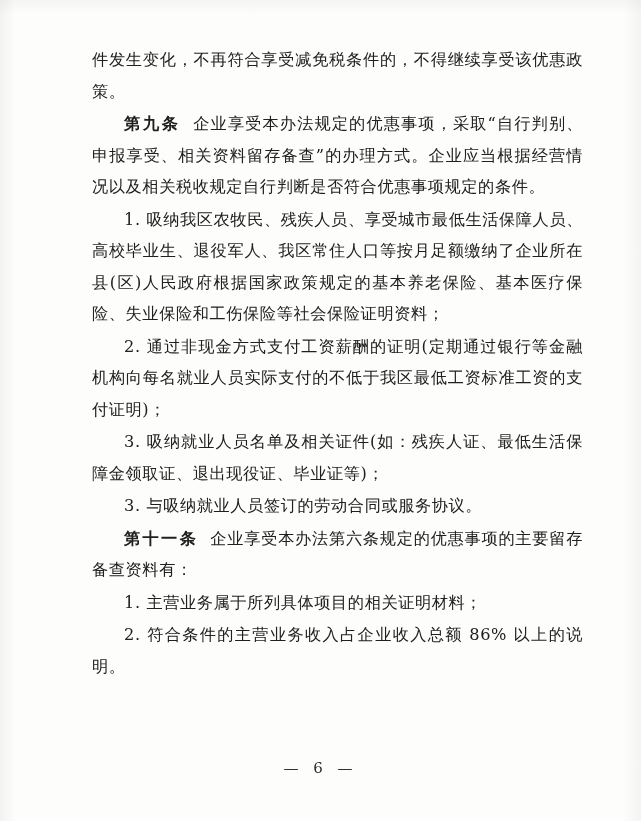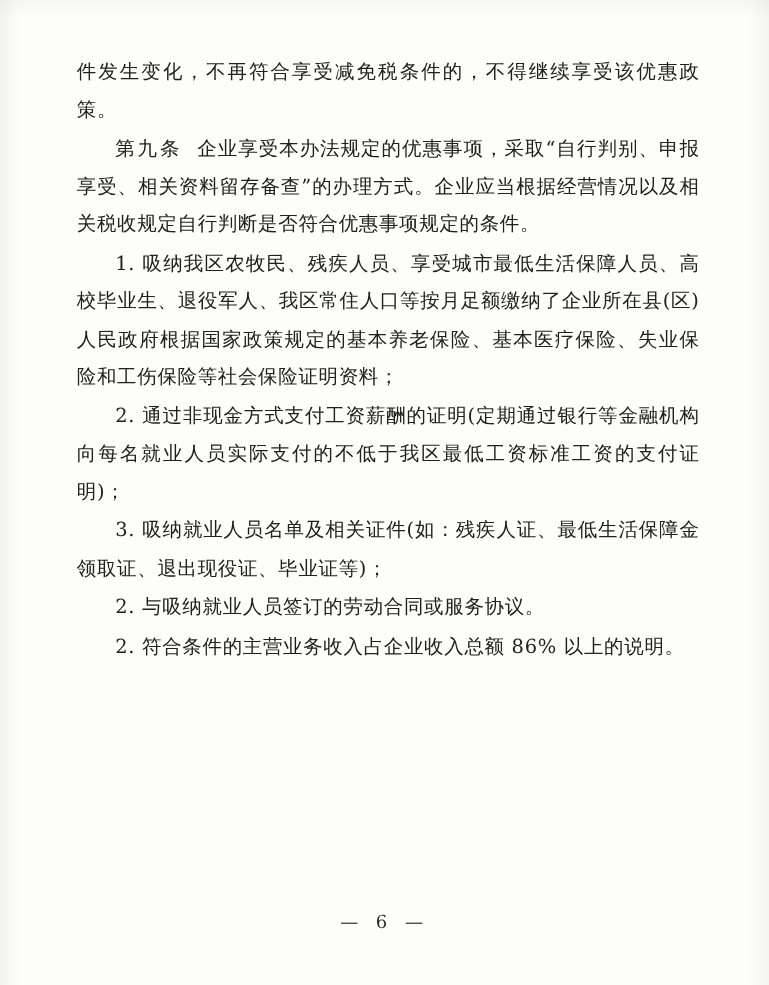--- a/index.html
+++ b/index.html
@@ -29,35 +29,36 @@
     pointer-events: none;
     background:
       linear-gradient(90deg, rgba(0,0,0,0.045) 0px, rgba(0,0,0,0.0) 16px),
       linear-gradient(270deg, rgba(0,0,0,0.035) 0px, rgba(0,0,0,0.0) 18px),
       linear-gradient(180deg, rgba(0,0,0,0.03) 0px, rgba(0,0,0,0.0) 14px);
   }
   .body-text {
     position: relative;
     z-index: 2;
     color: #1d1d1d;
+    margin-left: 28px;
   }
   p {
     margin: 0 0 1px 0;
     font-size: 16.2px;
     line-height: 31.5px;
     letter-spacing: 0.6px;
     text-align: justify;
     text-justify: inter-character;
     color: #202020;
   }
   p.indent {
     text-indent: 32px;
   }
   .art-label {
-    font-weight: normal;
+    font-weight: bold;
     letter-spacing: 2.2px;
   }
   .art-gap {
     display: inline-block;
     width: 12px;
   }
   .footer {
     position: absolute;
     left: 0;
     right: 0;
@@ -84,23 +85,27 @@
       <span class="art-label">第九条</span><span class="art-gap"></span><span>企业享受本办法规定的优惠事项，采取“自行判别、申报享受、相关资料留存备查”的办理方式。企业应当根据经营情况以及相关税收规定自行判断是否符合优惠事项规定的条件。</span>
     </p>
 
 
     <p class="indent">1. 吸纳我区农牧民、残疾人员、享受城市最低生活保障人员、高校毕业生、退役军人、我区常住人口等按月足额缴纳了企业所在县(区)人民政府根据国家政策规定的基本养老保险、基本医疗保险、失业保险和工伤保险等社会保险证明资料；</p>
 
     <p class="indent">2. 通过非现金方式支付工资薪酬的证明(定期通过银行等金融机构向每名就业人员实际支付的不低于我区最低工资标准工资的支付证明)；</p>
 
     <p class="indent">3. 吸纳就业人员名单及相关证件(如：残疾人证、最低生活保障金领取证、退出现役证、毕业证等)；</p>
 
-    <p class="indent">2. 与吸纳就业人员签订的劳动合同或服务协议。</p>
+    <p class="indent">3. 与吸纳就业人员签订的劳动合同或服务协议。</p>
 
+    <p class="indent">
+      <span class="art-label">第十一条</span><span class="art-gap"></span><span>企业享受本办法第六条规定的优惠事项的主要留存备查资料有：</span>
+    </p>
 
+    <p class="indent">1. 主营业务属于所列具体项目的相关证明材料；</p>
 
     <p class="indent">2. 符合条件的主营业务收入占企业收入总额 86% 以上的说明。</p>
 
   </div>
 
   <div class="footer">
     <span class="pg">— 6 —</span>
   </div>
 </div>
 

